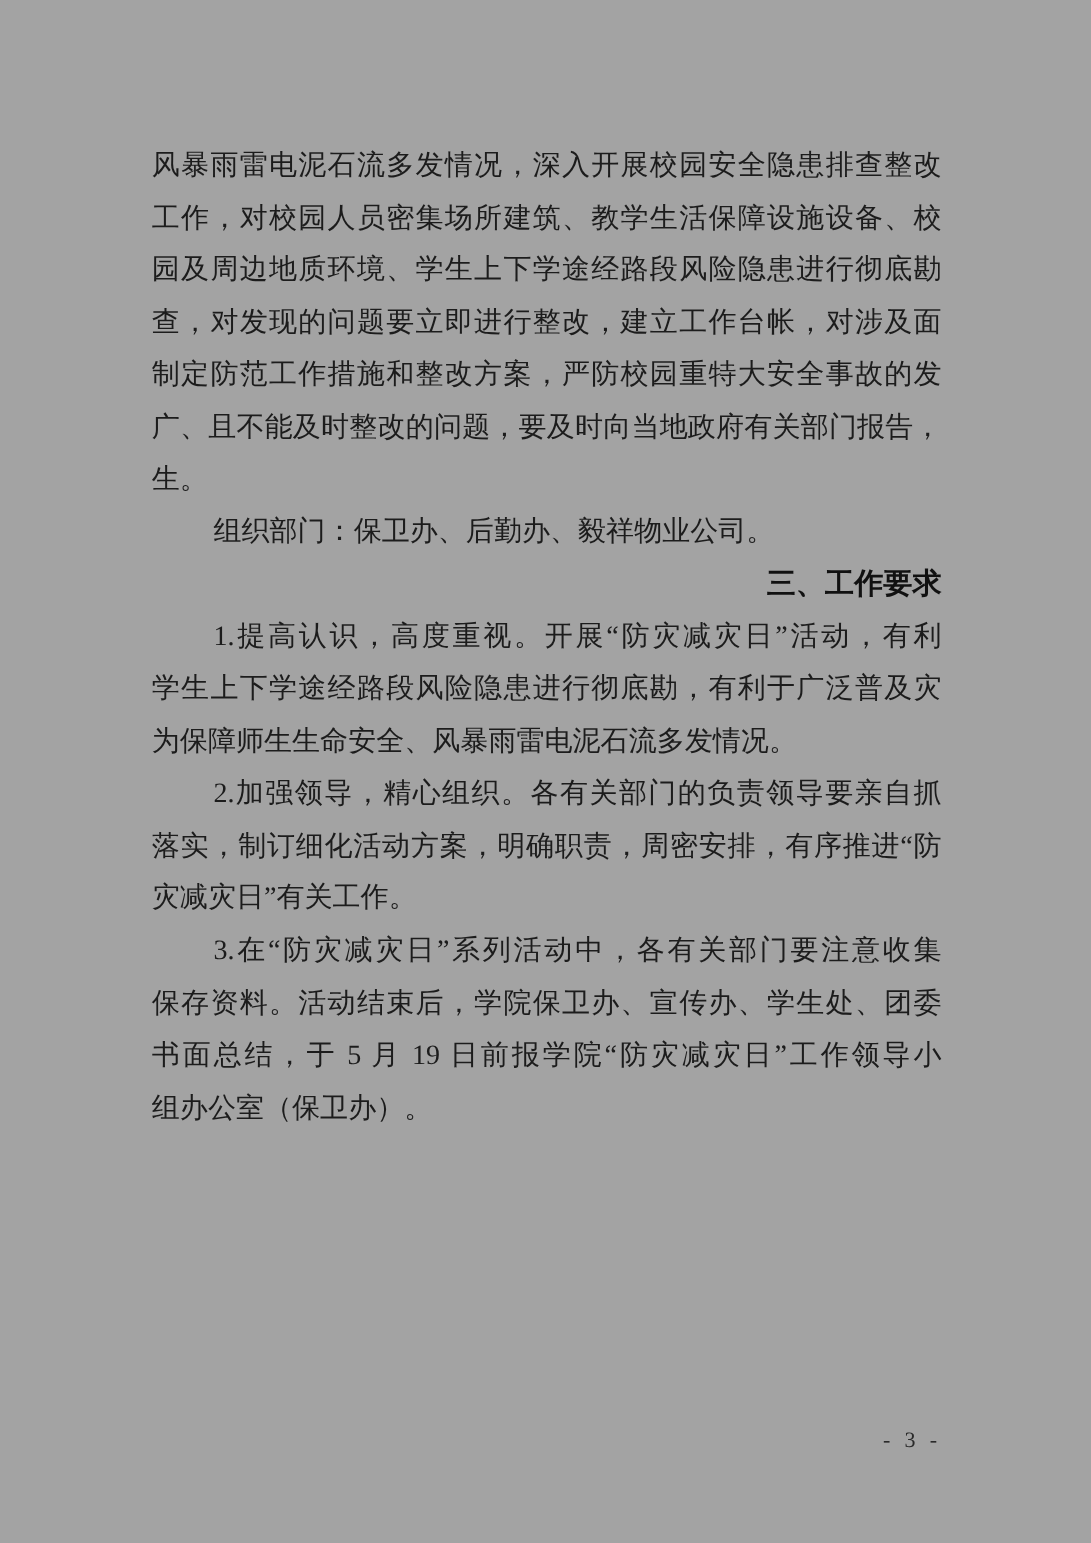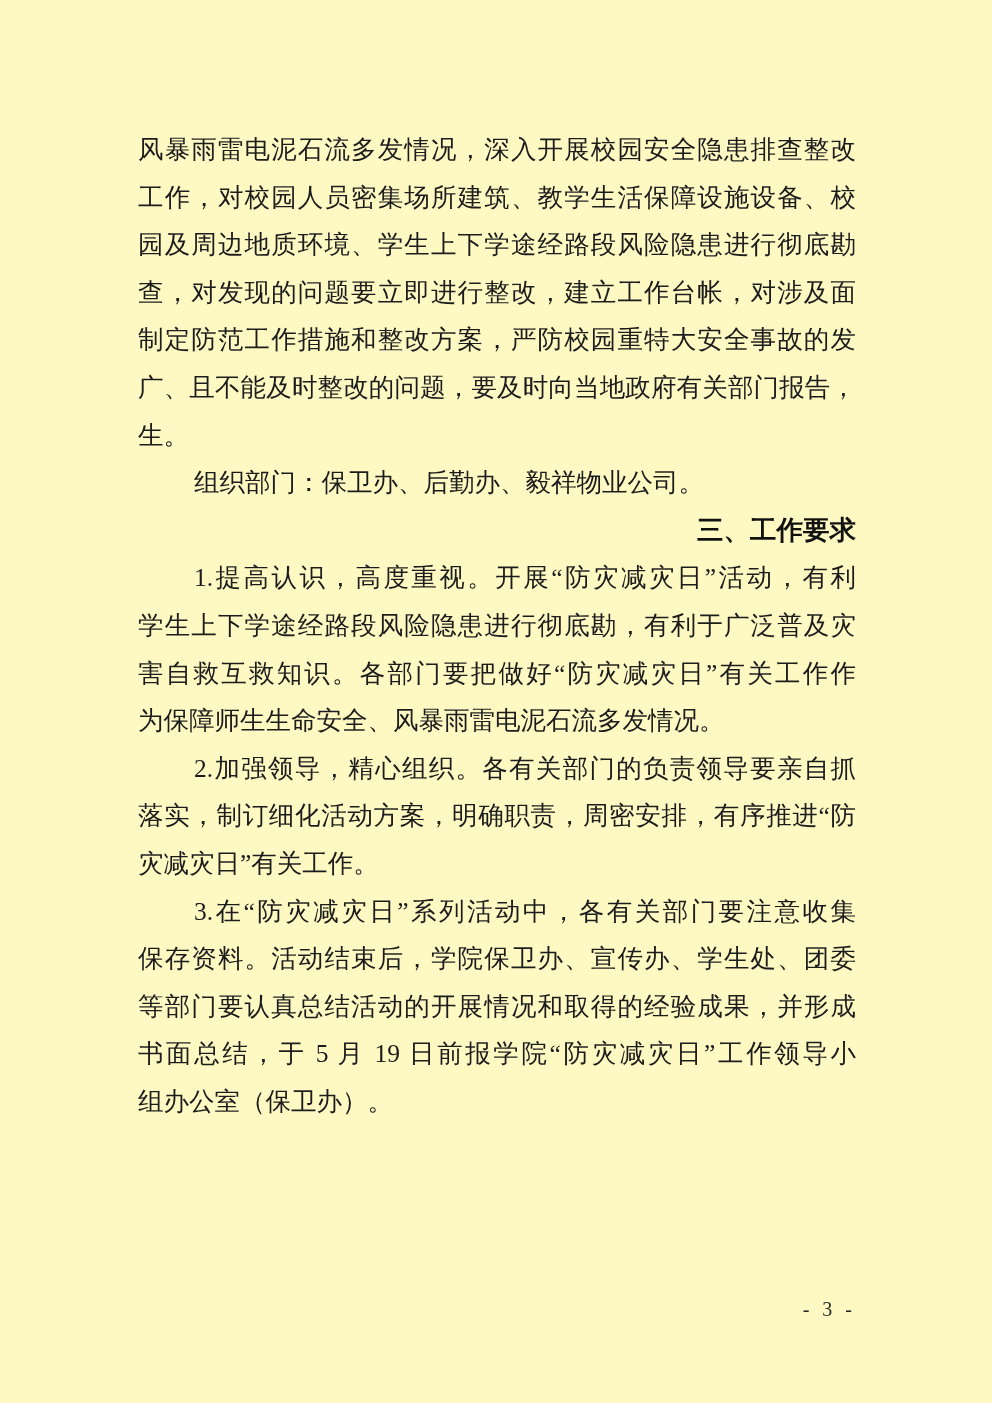--- a/index.html
+++ b/index.html
@@ -4,21 +4,21 @@
   <style>
     html, body {
       margin: 0;
       padding: 0;
       background: #ffffff;
     }
     .page {
       position: relative;
       width: 992px;
       height: 1403px;
-      background: #fef9c3;
+      background: #a3a3a3;
       overflow: hidden;
       font-family: "Liberation Serif", "DejaVu Serif", serif;
       color: #1c1c1c;
     }
     .text-block {
       position: absolute;
       left: 138px;
       top: 126px;
       width: 718px;
       font-size: 25.5px;
@@ -66,29 +66,27 @@
     <div class="line j">制定防范工作措施和整改方案，严防校园重特大安全事故的发</div>
     <div class="line j">广、且不能及时整改的问题，要及时向当地政府有关部门报告，</div>
     <div class="line">生。</div>
 
     <div class="line indent">组织部门：保卫办、后勤办、毅祥物业公司。</div>
 
     <div class="line indent heading">三、工作要求</div>
 
     <div class="line indent j">1.提高认识，高度重视。开展“防灾减灾日”活动，有利</div>
     <div class="line j">学生上下学途经路段风险隐患进行彻底勘，有利于广泛普及灾</div>
-    <div class="line j">害自救互救知识。各部门要把做好“防灾减灾日”有关工作作</div>
     <div class="line">为保障师生生命安全、风暴雨雷电泥石流多发情况。</div>
 
     <div class="line indent j">2.加强领导，精心组织。各有关部门的负责领导要亲自抓</div>
     <div class="line j">落实，制订细化活动方案，明确职责，周密安排，有序推进“防</div>
     <div class="line">灾减灾日”有关工作。</div>
 
     <div class="line indent j">3.在“防灾减灾日”系列活动中，各有关部门要注意收集</div>
     <div class="line j">保存资料。活动结束后，学院保卫办、宣传办、学生处、团委</div>
-    <div class="line j">等部门要认真总结活动的开展情况和取得的经验成果，并形成</div>
     <div class="line j">书面总结，于 5 月 19 日前报学院“防灾减灾日”工作领导小</div>
     <div class="line">组办公室（保卫办）。</div>
 
   </div>
 
   <div class="page-number">- 3 -</div>
 </div>
 
 </body></html>

